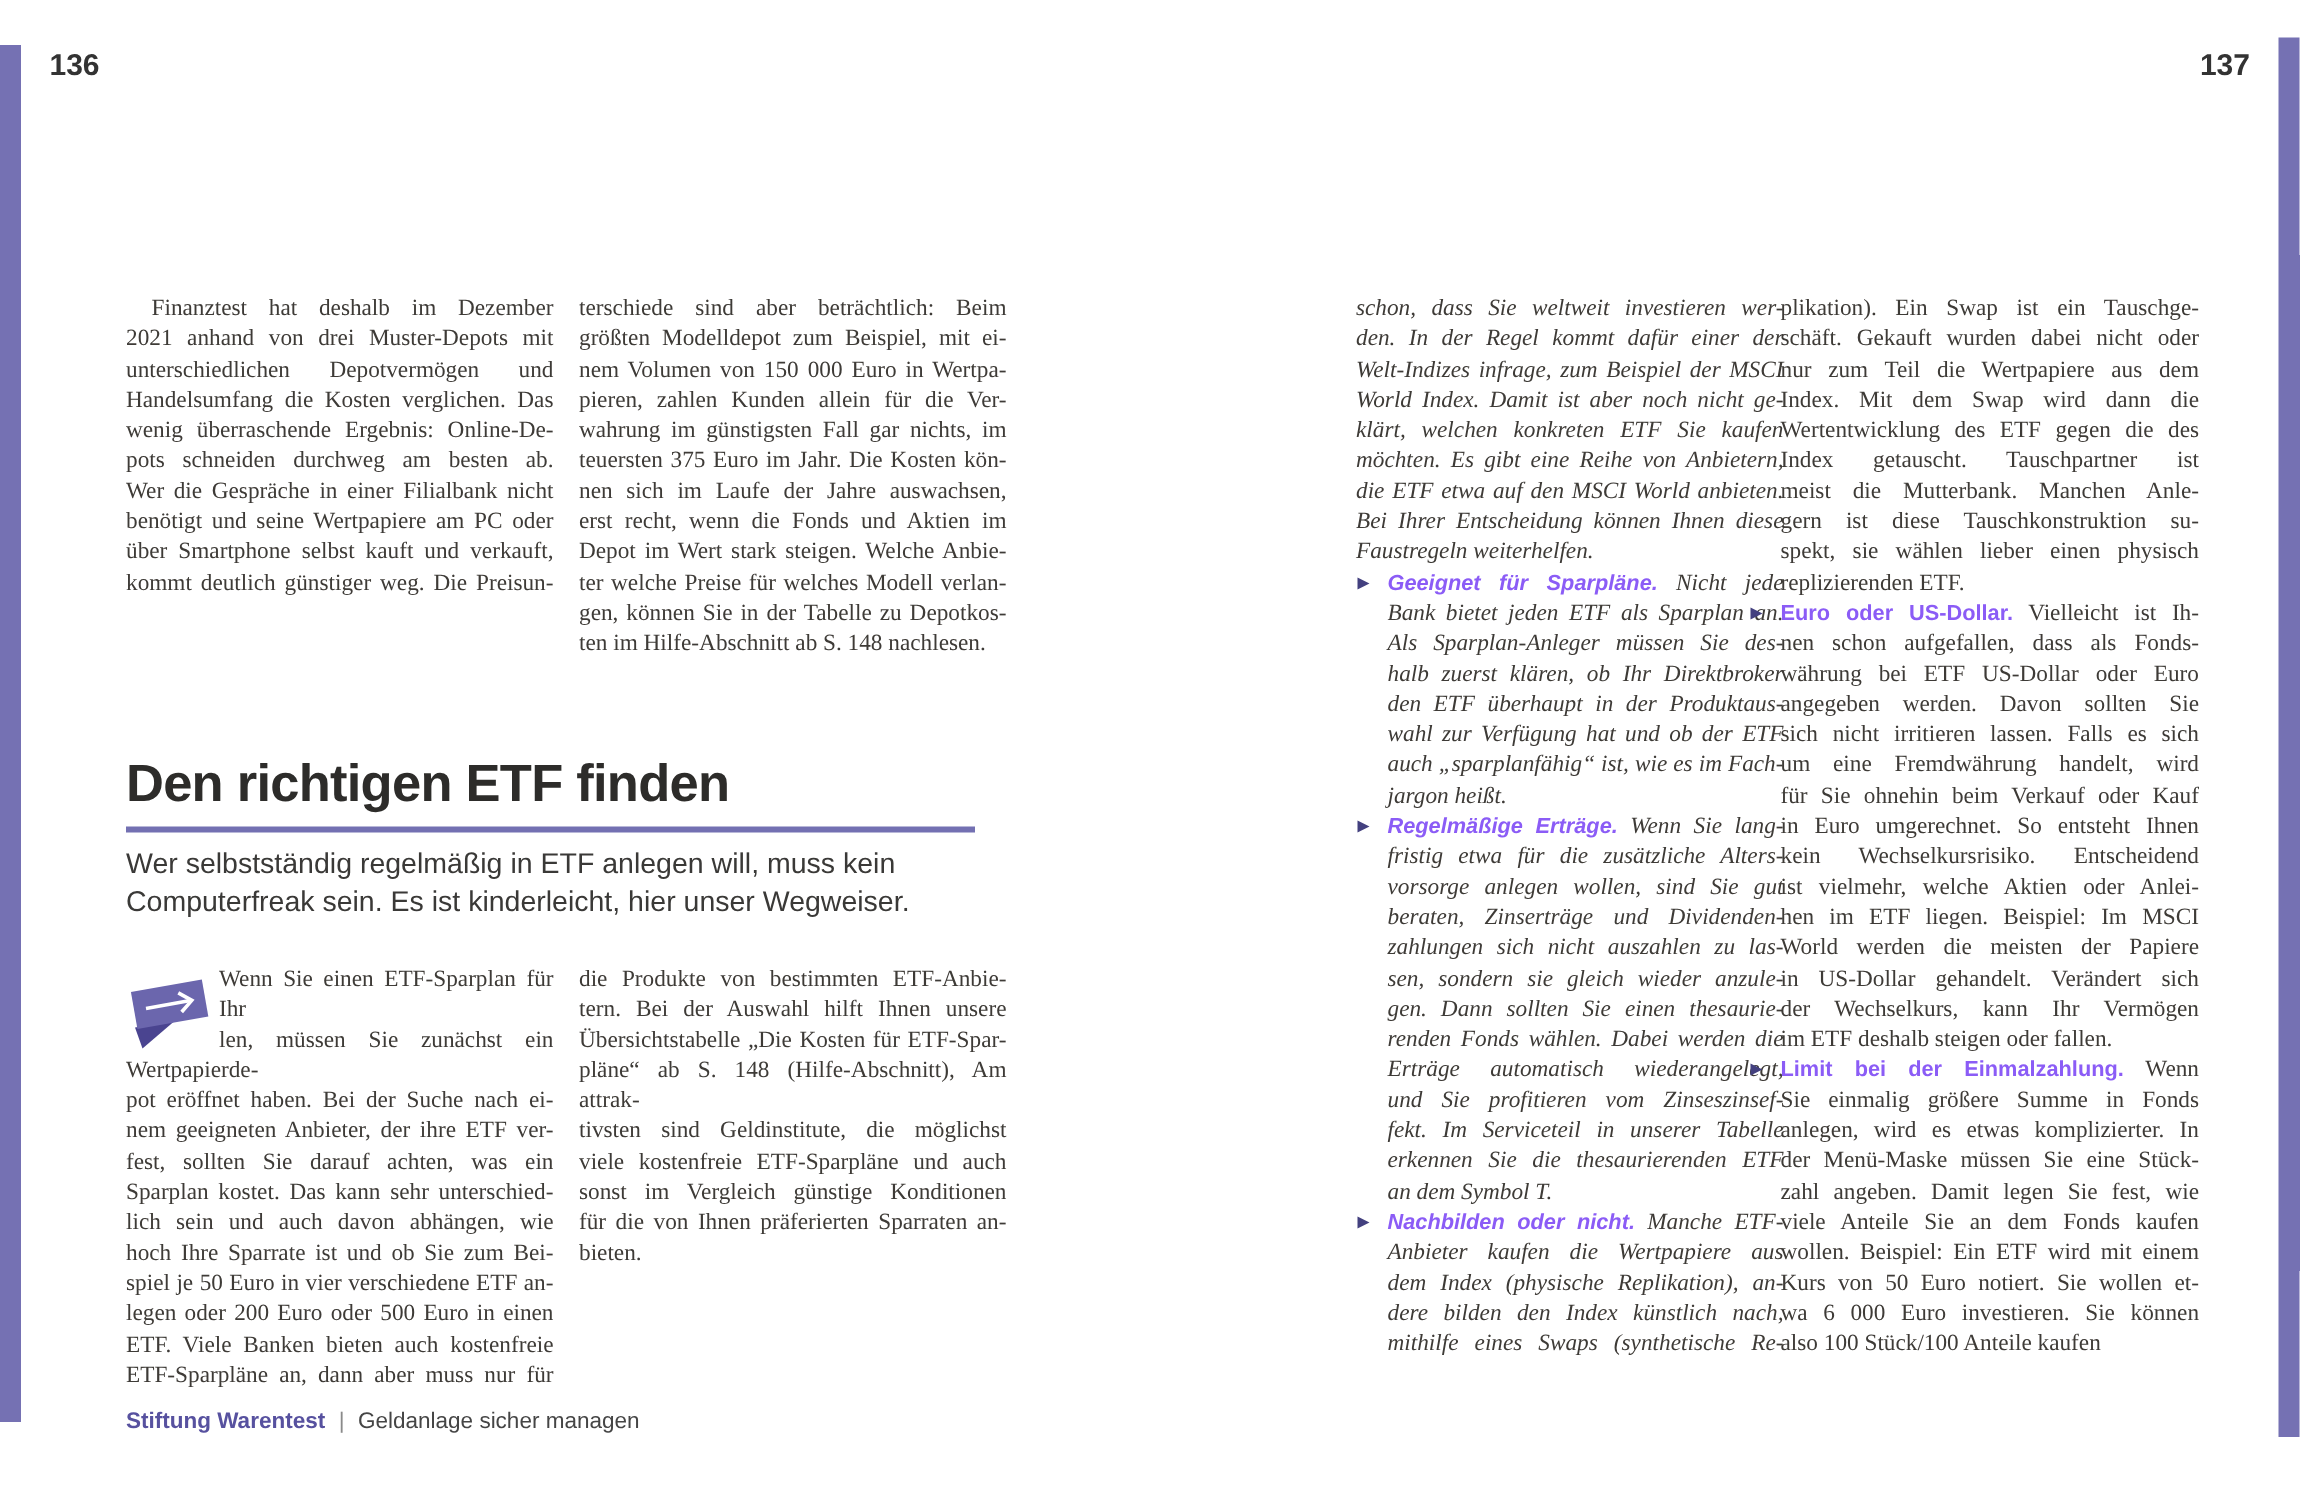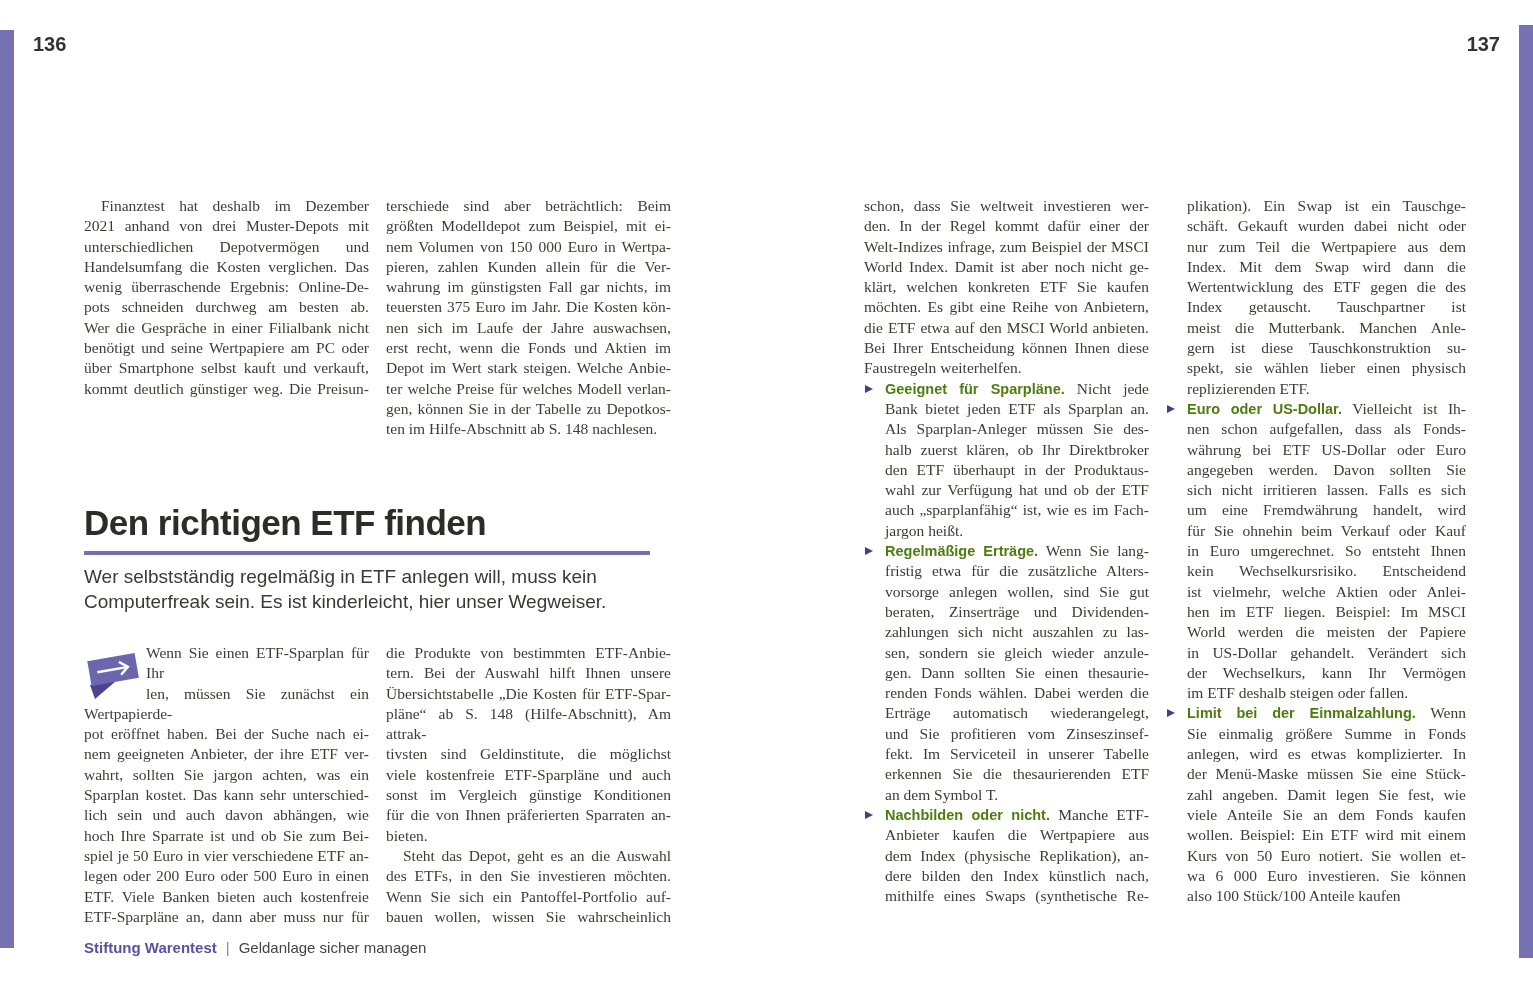--- a/index.html
+++ b/index.html
@@ -34,21 +34,21 @@
   .block.bullet,.block.cont{padding-left:21px;}
   .block.indent .line:first-child{text-indent:17px;}
   .marker{
     position:absolute;left:1px;top:6px;width:0;height:0;
     border-left:8px solid #43407f;
     border-top:4.5px solid transparent;
     border-bottom:4.5px solid transparent;
   }
   .lead{
     font-family:"Liberation Sans",sans-serif;
-    font-weight:bold;font-size:14.5px;color:#4d7c0f;
+    font-weight:bold;font-size:14.5px;color:#8b5cf6;
   }
   
   #section-heading{
     left:84px;top:503px;width:600px;
     font-family:"Liberation Sans",sans-serif;
     font-weight:bold;font-size:35px;letter-spacing:-0.5px;
     color:#2d2c2a;
   }
   #heading-rule{left:84px;top:551px;width:566px;height:4px;background:#7370b2;}
   #section-subtitle{
@@ -67,21 +67,21 @@
     font-size:15px;color:#454545;
     white-space:nowrap;
   }
   #footer .brand{font-weight:bold;color:#57519f;}
   #footer .sep{color:#8a8a8a;margin:0 9px;font-weight:normal;}
   
   #lt-col1{left:84px;top:196px;width:285px;}
   #lt-col2{left:386px;top:196px;width:285px;}
   #lb-col1{left:84px;top:643px;width:285px;}
   #lb-col2{left:386px;top:643px;width:285px;}
-  #rt-col1{left:864px;top:196px;width:285px;}
+  #rt-col1{left:904px;top:196px;width:285px;font-style:italic;}
   #rt-col2{left:1166px;top:196px;width:300px;}
 </style>
 </head>
 <body>
 
 <div id="bar-left" class="side-bar"></div>
 <div id="bar-right" class="side-bar"></div>
 
 <div id="pn-left" class="page-num">136</div>
 <div id="pn-right" class="page-num">137</div>
@@ -131,47 +131,41 @@
             <rect x="5" y="13" width="48" height="25" fill="#6b66ad"></rect>
             <line x1="13" y1="25.5" x2="43" y2="25.5" stroke="#ffffff" stroke-width="2.4"></line>
             <polyline points="36,19 44,25.5 36,32" fill="none" stroke="#ffffff" stroke-width="2.4"></polyline>
           </g>
         </svg>
       </span>
       <div class="line">Wenn Sie einen ETF-Sparplan für Ihr</div>
       <div class="line">len, müssen Sie zunächst ein Wertpapierde-</div>
       <div class="line">pot eröffnet haben. Bei der Suche nach ei-</div>
       <div class="line">nem geeigneten Anbieter, der ihre ETF ver-</div>
-      <div class="line">wahrt, sollten Sie jargon achten, was ein</div>
+      <div class="line">fest, sollten Sie darauf achten, was ein</div>
       <div class="line">Sparplan kostet. Das kann sehr unterschied-</div>
       <div class="line">lich sein und auch davon abhängen, wie</div>
       <div class="line">hoch Ihre Sparrate ist und ob Sie zum Bei-</div>
       <div class="line">spiel je 50 Euro in vier verschiedene ETF an-</div>
       <div class="line">legen oder 200 Euro oder 500 Euro in einen</div>
       <div class="line">ETF. Viele Banken bieten auch kostenfreie</div>
       <div class="line">ETF-Sparpläne an, dann aber muss nur für</div>
     </div>
   </div>
 <div id="lb-col2" class="col">
     <div class="block para">
       <div class="line">die Produkte von bestimmten ETF-Anbie-</div>
       <div class="line">tern. Bei der Auswahl hilft Ihnen unsere</div>
       <div class="line">Übersichtstabelle „Die Kosten für ETF-Spar-</div>
       <div class="line">pläne“ ab S. 148 (Hilfe-Abschnitt), Am attrak-</div>
       <div class="line">tivsten sind Geldinstitute, die möglichst</div>
       <div class="line">viele kostenfreie ETF-Sparpläne und auch</div>
       <div class="line">sonst im Vergleich günstige Konditionen</div>
       <div class="line">für die von Ihnen präferierten Sparraten an-</div>
       <div class="line end">bieten.</div>
-    </div>
-    <div class="block para indent">
-      <div class="line">Steht das Depot, geht es an die Auswahl</div>
-      <div class="line">des ETFs, in den Sie investieren möchten.</div>
-      <div class="line">Wenn Sie sich ein Pantoffel-Portfolio auf-</div>
-      <div class="line">bauen wollen, wissen Sie wahrscheinlich</div>
     </div>
   </div>
 
 <div id="rt-col1" class="col">
     <div class="block para">
       <div class="line">schon, dass Sie weltweit investieren wer-</div>
       <div class="line">den. In der Regel kommt dafür einer der</div>
       <div class="line">Welt-Indizes infrage, zum Beispiel der MSCI</div>
       <div class="line">World Index. Damit ist aber noch nicht ge-</div>
       <div class="line">klärt, welchen konkreten ETF Sie kaufen</div>

